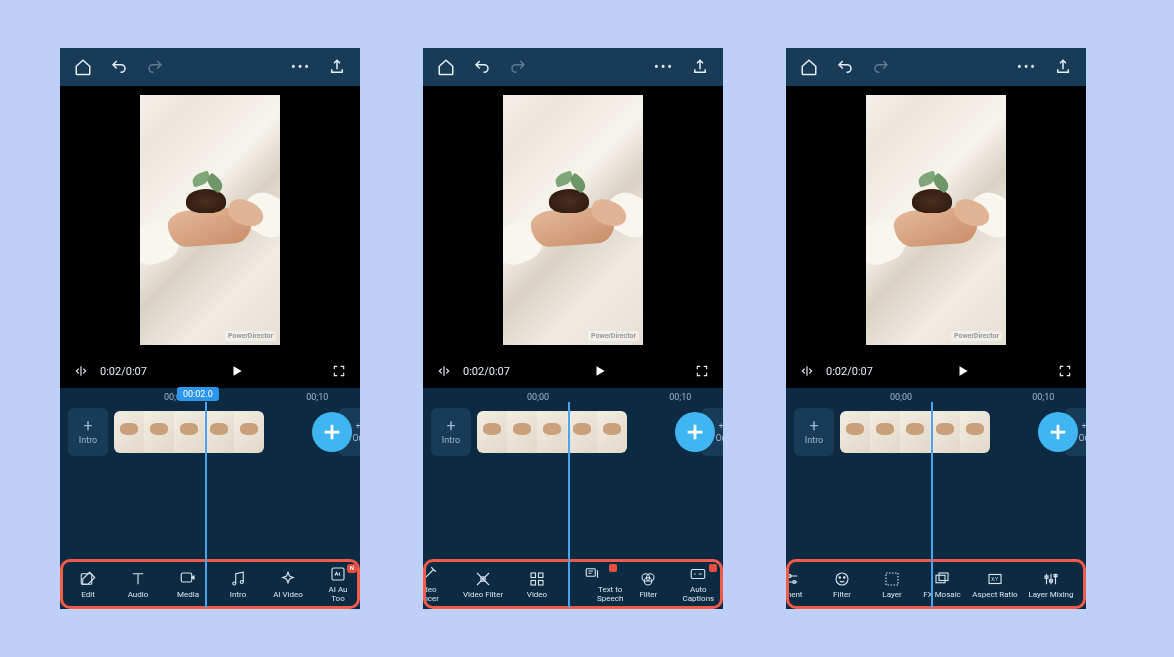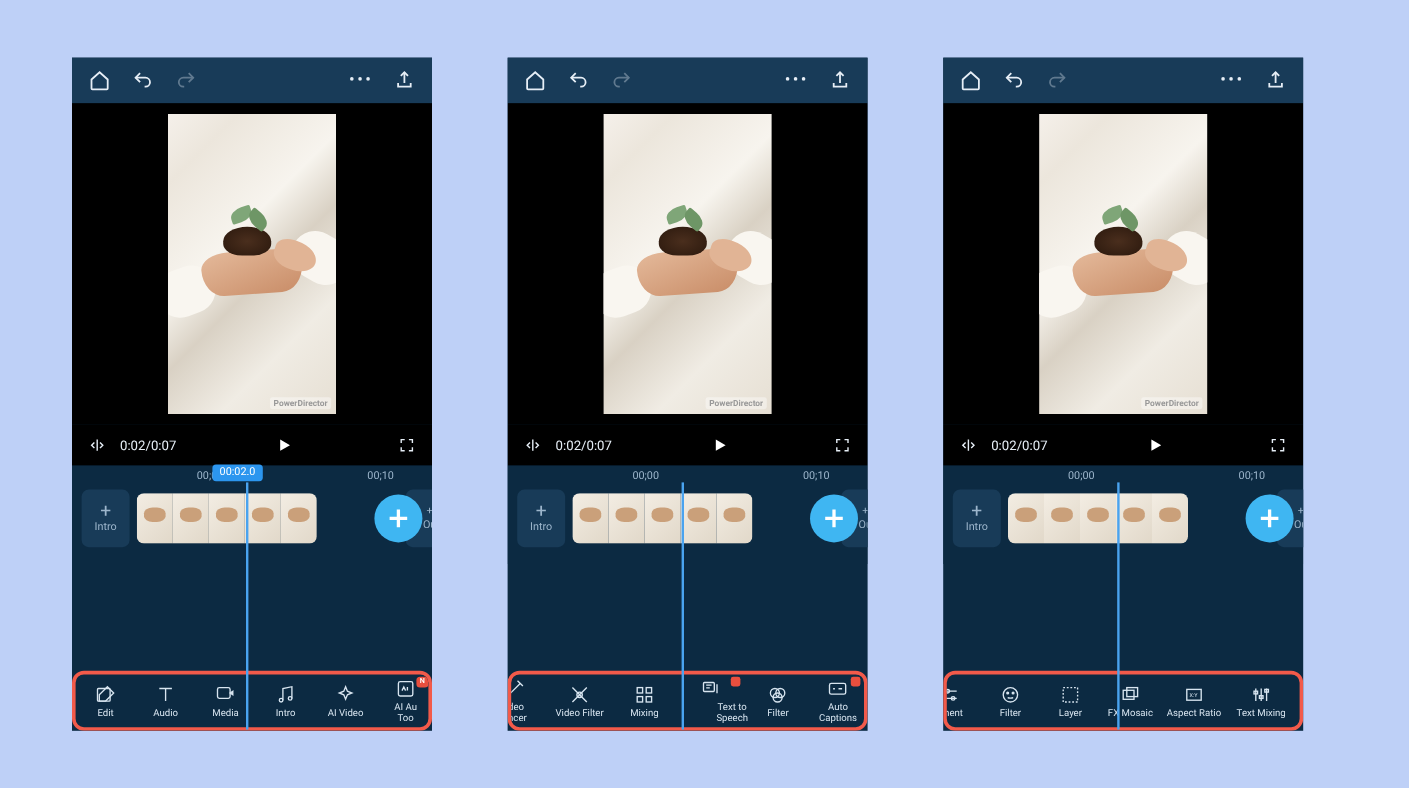--- a/index.html
+++ b/index.html
@@ -495,21 +495,21 @@
       </div>
       <div class="tool">
         <span class="ticon">
             <svg width="18" height="18" viewBox="0 0 24 24" fill="none" stroke="currentColor" stroke-width="1.5">
               <rect x="4" y="4" width="6" height="6"></rect>
               <rect x="14" y="4" width="6" height="6"></rect>
               <rect x="4" y="14" width="6" height="6"></rect>
               <rect x="14" y="14" width="6" height="6"></rect>
             </svg>
           </span>
-        <span>Mixing</span>
+        <span>Video</span>
       </div>
       <div class="tool">
         <span class="badge sm"></span>
         <span class="ticon">
             <svg width="18" height="18" viewBox="0 0 24 24" fill="none" stroke="currentColor" stroke-width="1.5">
               <rect x="3" y="5" width="12" height="10" rx="1"></rect>
               <path d="M6 8h6M6 11h4M18 7v10"></path>
             </svg>
           </span>
         <span style="white-space:pre-line;margin-left:35px;">Text to
@@ -682,17 +682,17 @@
       </div>
       <div class="tool" style="flex-basis:56px">
         <span class="ticon">
             <svg width="18" height="18" viewBox="0 0 24 24" fill="none" stroke="currentColor" stroke-width="1.5">
               <path d="M6 5v14M12 5v14M18 5v14"></path>
               <rect x="4" y="8" width="4" height="3"></rect>
               <rect x="10" y="13" width="4" height="3"></rect>
               <rect x="16" y="6" width="4" height="3"></rect>
             </svg>
           </span>
-        <span>Text Mixing</span>
+        <span>Layer Mixing</span>
       </div>
     </div>
   </div>
 </div>
 
 </body></html>

